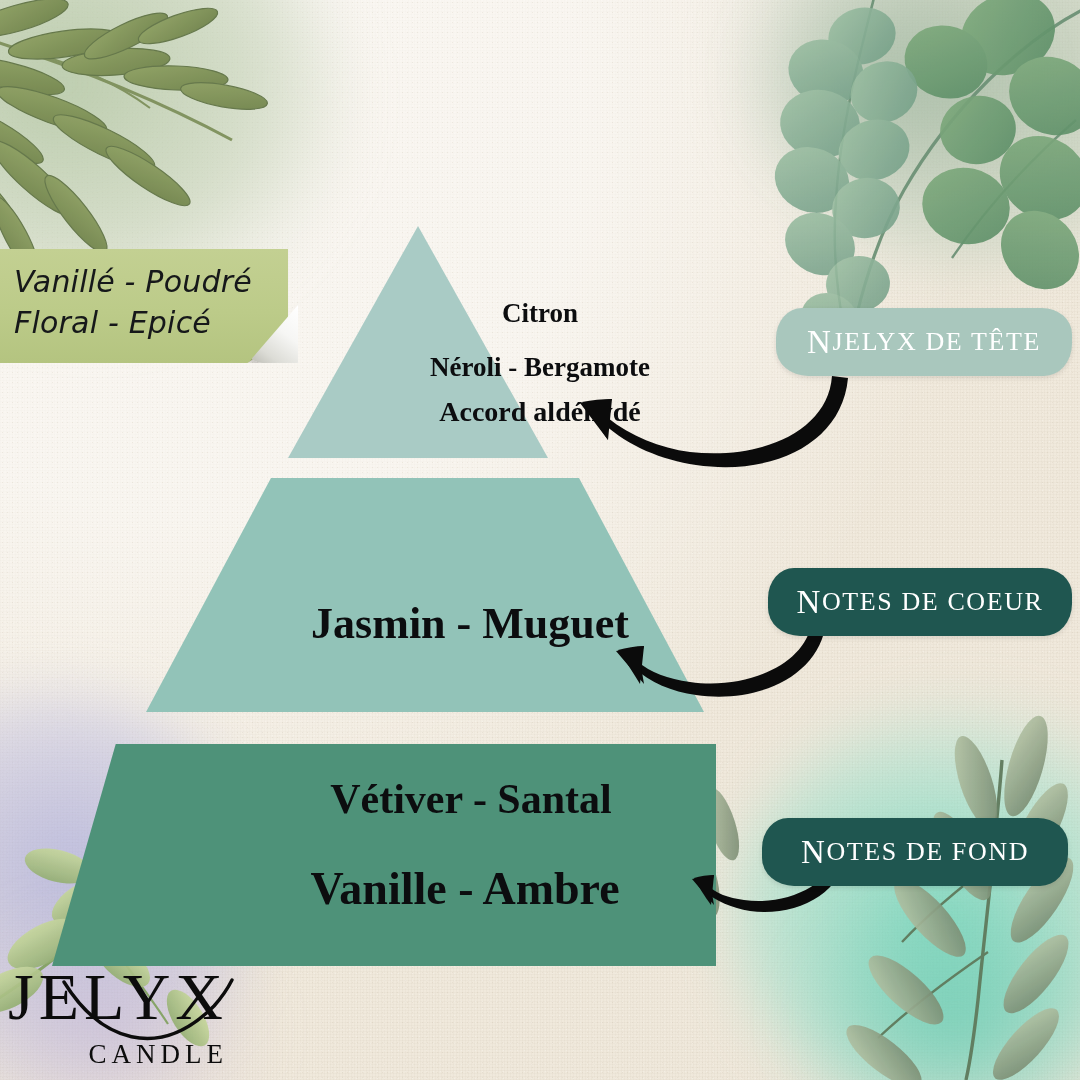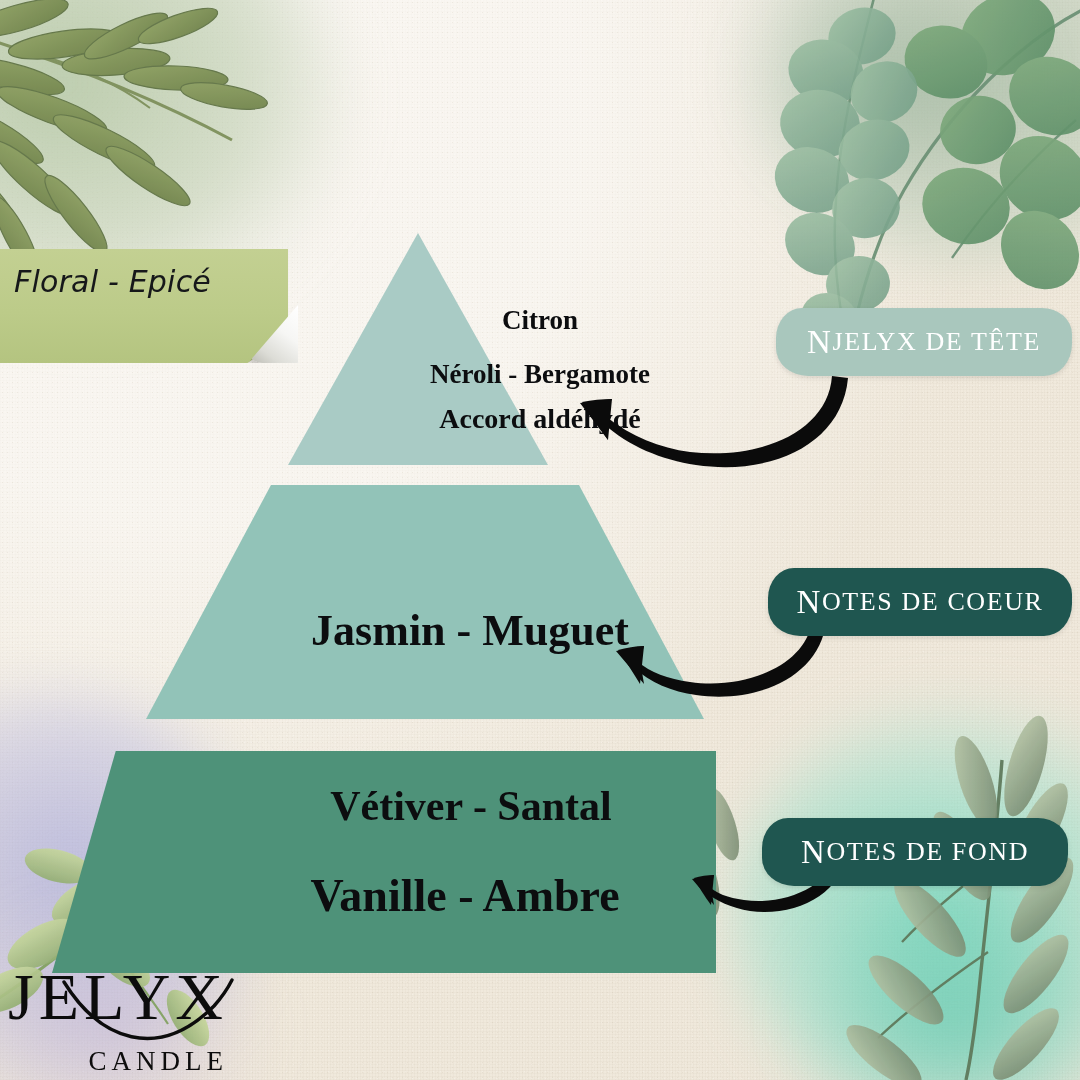--- a/index.html
+++ b/index.html
@@ -76,21 +76,21 @@
   }
   .curl{
     position:absolute;right:2px;top:56px;width:50px;height:58px;
     background:linear-gradient(218deg,#ffffff 0%,#f6f6f4 40%,#dcdcd6 75%,#b9b9b1 100%);
     clip-path:polygon(100% 0, 100% 100%, 0 100%);
     box-shadow:-3px 3px 7px rgba(0,0,0,.22);
     border-radius:0 0 0 14px;
   }
 
   
-  .pyr{position:absolute;inset:0;z-index:5;margin-top:7px;}
+  .pyr{position:absolute;inset:0;z-index:5;}
   .lvl{position:absolute;}
   .lvl-top{left:288px;top:226px;width:260px;height:232px;
     background:#a9cbc5;
     clip-path:polygon(50% 0, 100% 100%, 0 100%);}
   .lvl-mid{left:146px;top:478px;width:558px;height:234px;
     background:#92c3b8;
     clip-path:polygon(22.4% 0, 77.6% 0, 100% 100%, 0 100%);}
   .lvl-bot{left:52px;top:744px;width:664px;height:222px;
     background:#4e9279;
     clip-path:polygon(9.6% 0, 100% 0, 100% 100%, 0 100%);}
@@ -126,21 +126,21 @@
   
   .logo{position:absolute;left:8px;top:966px;z-index:9;text-align:right;}
   .logo .brand{
     font-family:"Liberation Serif",serif;
     font-size:66px;letter-spacing:5px;color:#0c0c0c;line-height:.95;
     display:block;
   }
   .logo .sub2{
     font-family:"Liberation Serif",serif;
     font-size:27px;letter-spacing:5px;color:#0c0c0c;
-    display:block;margin-left:66px;margin-top:17px;
+    display:block;margin-left:66px;margin-top:10px;
   }
   .logo-swish{position:absolute;left:0;top:0;}
 </style>
 </head>
 <body>
 
 <div id="stage">
 
   <div class="paper"></div>
   <div class="grain"></div>
@@ -285,20 +285,21 @@
         <ellipse cx="178" cy="898" rx="24" ry="11" transform="rotate(6 178 898)"></ellipse>
         <ellipse cx="84" cy="948" rx="28" ry="13" transform="rotate(-30 84 948)"></ellipse>
       </g>
     </g>
   </svg>
 
 
   <div class="tagwrap">
     <div class="tag"></div>
     <div class="tag-txt">
+      <div>Vanillé - Poudré</div>
       <div>Floral - Epicé</div>
     </div>
     <div class="curl"></div>
   </div>
 
   <div class="pyr">
     <div class="lvl lvl-top"></div>
     <div class="lvl lvl-mid"></div>
     <div class="lvl lvl-bot"></div>
 

